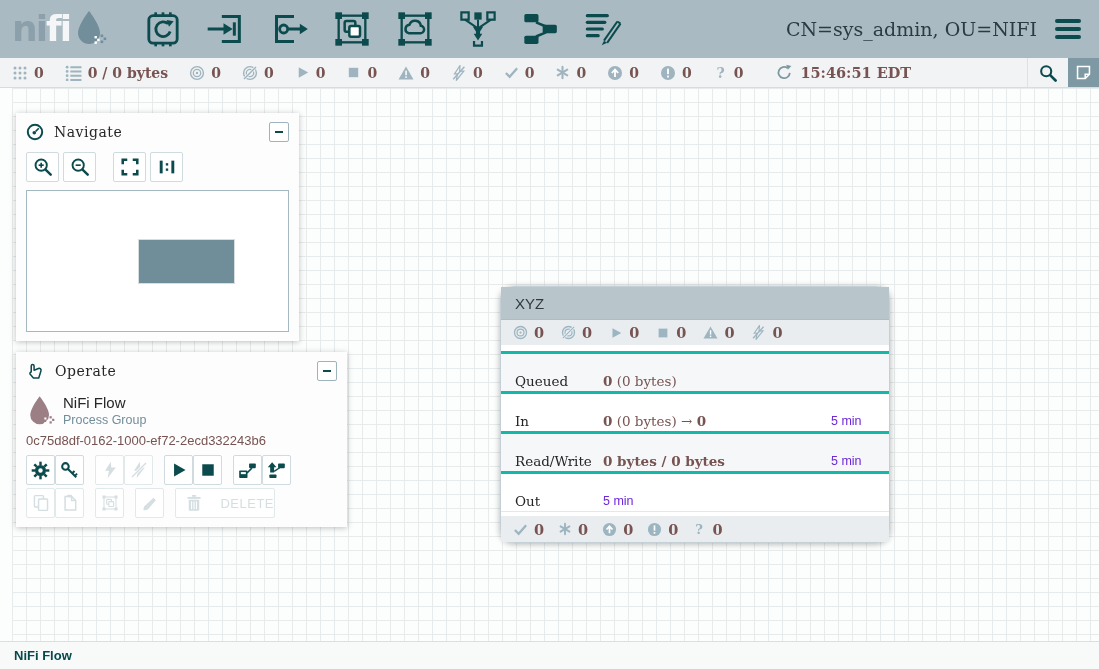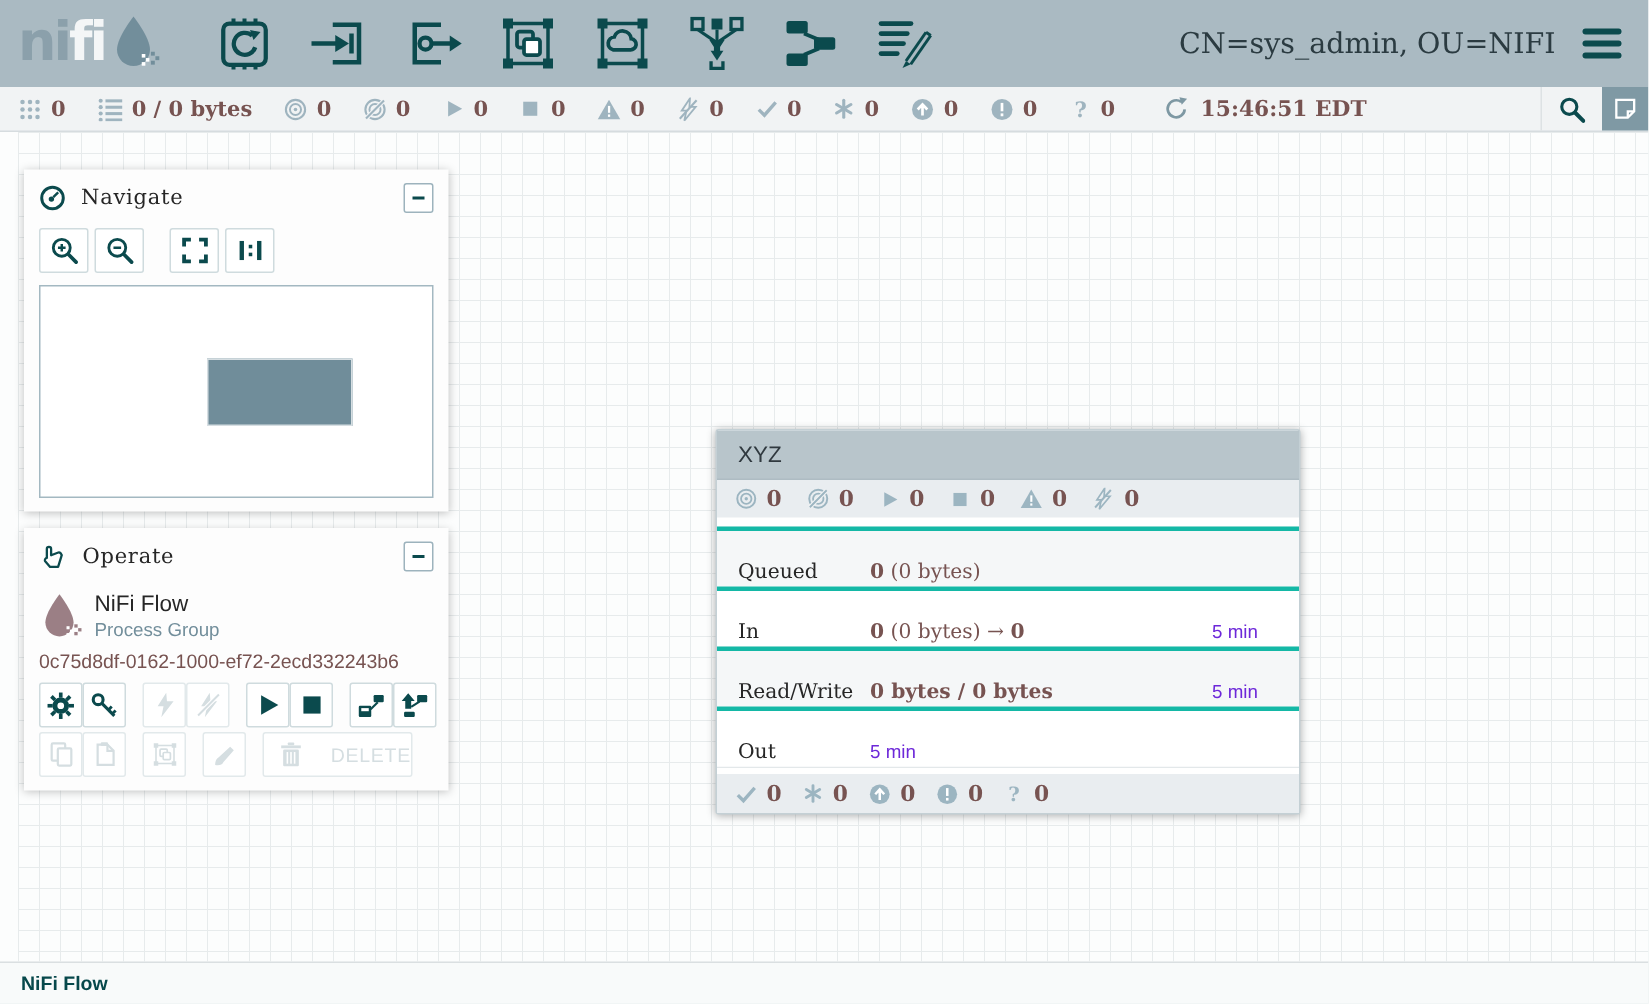--- a/index.html
+++ b/index.html
@@ -65,33 +65,33 @@
 
   
   #navigate{left:4px;top:25px;width:283px;height:228px;}
   .nav-tools{display:flex;align-items:center;gap:4px;margin:4px 10px 8px 10px;}
   .nav-gap{width:9px;}
   .minimap{position:relative;margin:0 10px;height:140px;border:1px solid #a3b8c1;background:#fff;}
   .mm-rect{position:absolute;left:111px;top:48px;width:95px;height:43px;background:#708d9a;
            border:1px solid #d6dee2;cursor:move;}
 
   
-  #operate{left:4px;top:264px;width:283px;height:175px;}
+  #operate{left:4px;top:264px;width:331px;height:175px;}
   .op-body{position:relative;height:145px;}
   .op-drop{position:absolute;left:10px;top:8px;color:#9b7f85;}
   .op-name{position:absolute;left:47px;top:7px;font-size:15px;color:#262626;}
   .op-type{position:absolute;left:47px;top:26px;font-size:12.5px;color:#728e9b;}
   .op-id{position:absolute;left:10px;top:46px;font-size:13px;color:#775351;}
   .op-row1{position:absolute;left:10px;top:68px;display:flex;align-items:center;}
   .op-row2{position:absolute;left:10px;top:101px;display:flex;align-items:center;}
   .bgap{width:11px;}
 
   
-  .pg{position:absolute;left:465px;top:198px;width:388px;background:#fff;
-      border:1px solid #c4d0d5;border-radius:2px;box-shadow:0 1px 6px rgba(0,0,0,.3);
+  .pg{position:absolute;left:488px;top:198px;width:388px;background:#fff;
+      border:1px solid #c4d0d5;border-radius:14px;box-shadow:0 1px 6px rgba(0,0,0,.3);
       cursor:move;}
   .pg-hd{height:32px;background:#b8c5cb;border-bottom:1px solid #aebcc3;
          display:flex;align-items:center;padding-left:14px;}
   .pg-name{font-size:15px;color:#30393f;}
   .pg-band{height:25px;background:#e9edf0;display:flex;align-items:center;padding-left:12px;}
   .pg-band .pair{display:flex;align-items:center;margin-right:17px;}
   .pg-band .ico, .pg-foot .ico{color:#9cb5c1;margin-right:6px;}
   .pg-cnt{font-family:"DejaVu Serif",serif;font-weight:bold;font-size:14.5px;color:#775351;}
   .pg-rows{margin-top:6px;}
   .pg-row{display:flex;align-items:center;height:21px;padding:16px 12px 0 14px;

